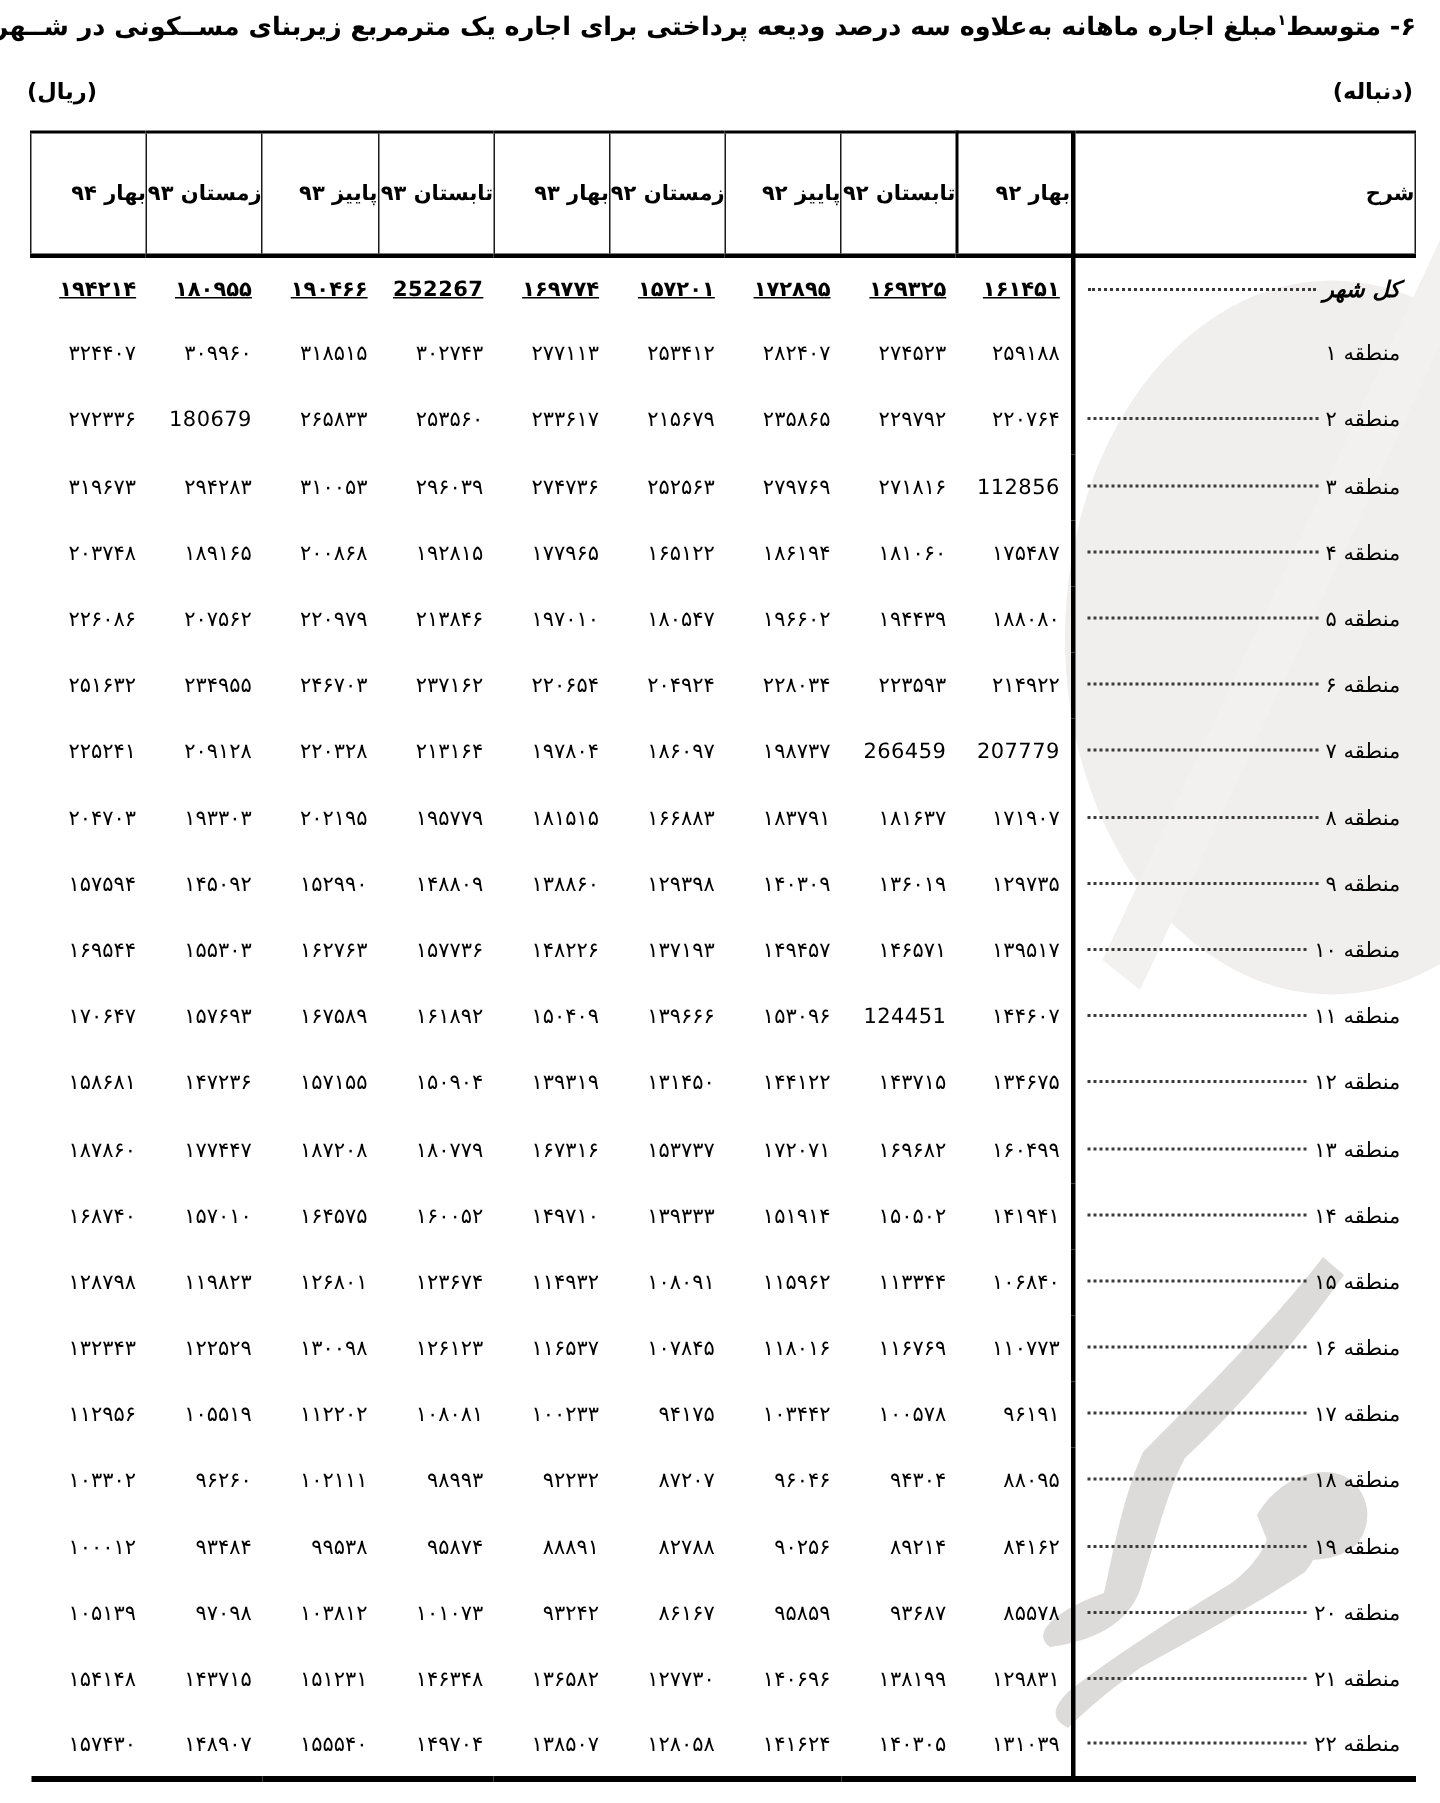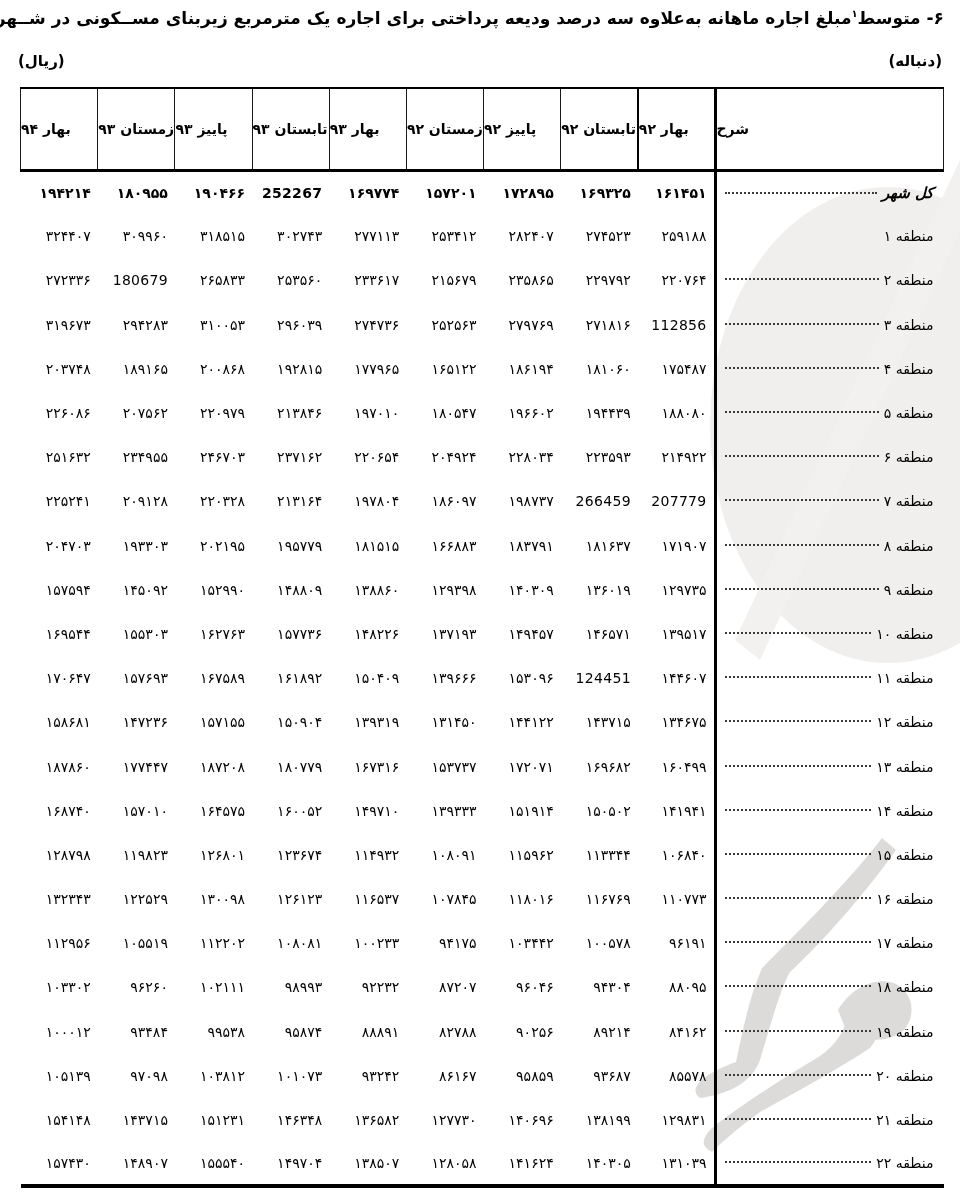--- a/index.html
+++ b/index.html
@@ -18,30 +18,30 @@
     display:flex; justify-content:space-between; font-weight:bold; font-size:15px; z-index:2; }
 
   
   table.tbl { position:absolute; top:87px; right:16px; z-index:1;
     width:924px; border-collapse:collapse; table-layout:fixed;
     border-top:2.5px solid #000; border-bottom:4px solid #000; background:transparent; }
   col.c-desc { width:228px; }
   col.c-num  { width:77px; }
 
   thead th { border:1px solid #1a1a1a; border-top:2.5px solid #000; border-bottom:3.5px solid #000;
-    height:82px; font-size:14px; font-weight:bold; text-align:left; vertical-align:middle;
+    height:82px; font-size:14px; font-weight:bold; text-align:right; vertical-align:middle;
     background:transparent; }
   thead th.desc-h { border-left:3px solid #000;margin-left:44px; }
   thead th.first-season { border-left:2.5px solid #000; }
 
   tbody td { height:44.2px; font-size:14px; vertical-align:middle; background:transparent; }
   tbody td.num { direction:ltr; text-align:right; padding-right:7px; font-weight:normal;
     letter-spacing:0.3px; }
   tbody td.desc { border-left:3px solid #000; padding:0 10px 0 6px; }
-  tbody tr.total td.num { font-weight:bold; }
+  tbody tr.total td.num { font-weight:bold;text-decoration:underline; }
   tbody tr.total .lbl { font-style:italic; font-weight:bold; font-size:15px; }
 
   .desc-flex { display:flex; align-items:stretch; direction:rtl; }
   .desc-flex .lbl { white-space:nowrap; align-self:center; }
   .desc-flex .leader { flex:1 1 auto; border-bottom:2px dotted #3a3a3a;
     margin:0 5px 0 2px; transform:translateY(-8px); align-self:flex-end; }
 </style>
 </head>
 <body>
 

